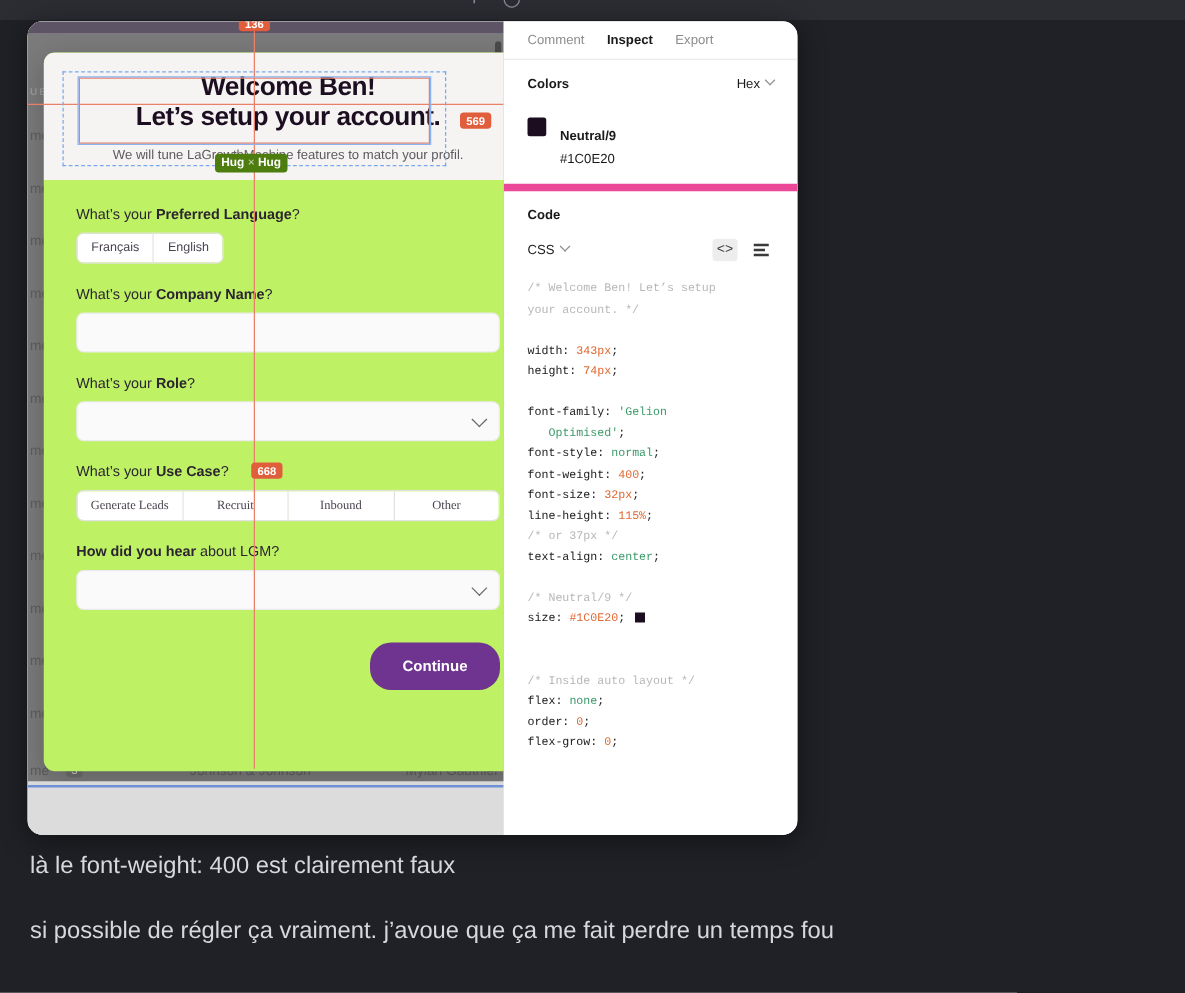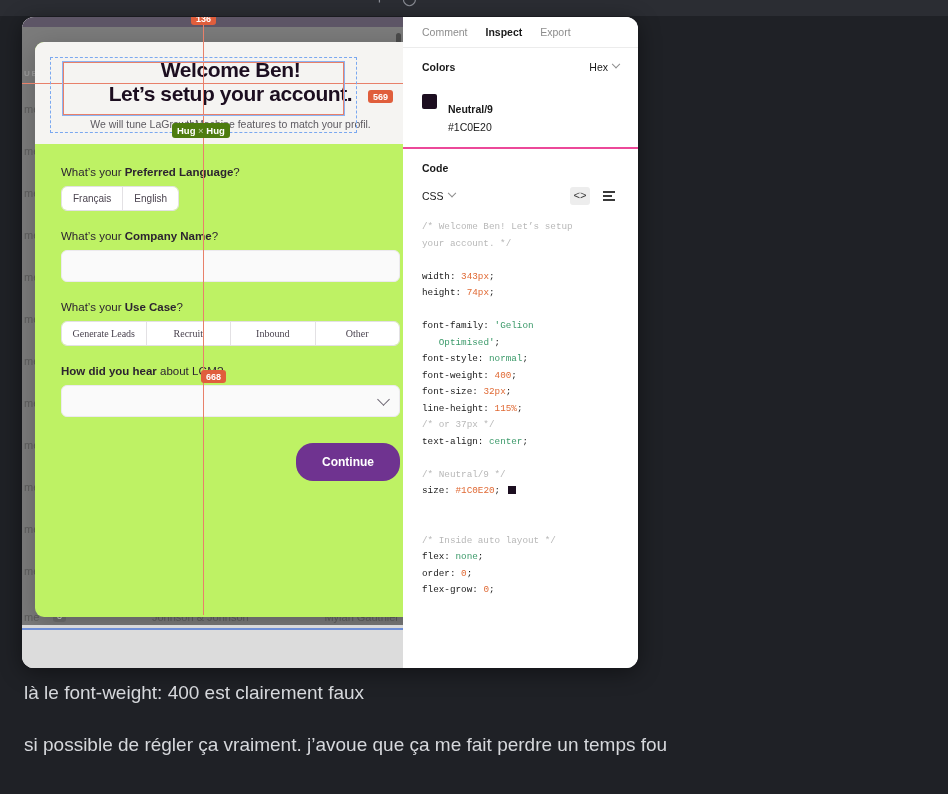--- a/index.html
+++ b/index.html
@@ -160,21 +160,21 @@
     position: absolute; left: 381px; top: 0; width: 235px; height: 790px;
     background: #ffffff; overflow: hidden;
   }
   .inspect-tabs {
     height: 31px; border-bottom: 1px solid #ececec;
     display: flex; align-items: center; gap: 18px; padding: 0 19px;
   }
   .inspect-tab { font-size: 10.5px; color: #8d8d8d; cursor: pointer; }
   .inspect-tab.active { color: #1a1a1a; font-weight: bold; }
 
-  .sec { padding: 13px 19px 14px; border-bottom: 2px solid #ec4899; }
+  .sec { padding: 13px 19px 14px; border-bottom: 6px solid #ec4899; }
   .sec-head { display: flex; align-items: center; justify-content: space-between; }
   .sec-title { font-size: 10.5px; font-weight: bold; color: #1a1a1a; }
   .sec-ctl { font-size: 10.5px; color: #1a1a1a; display: flex; align-items: center; gap: 5px; }
   .chev-sm {
     width: 6px; height: 6px; border-right: 1.3px solid #8d8d8d;
     border-bottom: 1.3px solid #8d8d8d; transform: rotate(45deg) translate(-2px,-2px);
   }
   .color-row { display: flex; align-items: center; gap: 11px; margin-top: 14px; }
   .swatch { width: 15px; height: 15px; background: #1c0e20; border-radius: 2px; }
   .color-name { font-size: 10.5px; font-weight: bold; color: #1a1a1a; margin-top: 16px; }
@@ -311,20 +311,26 @@
           <div class="modal-sub">We will tune LaGrowthMachine features to match your profil.</div>
         </div>
 
         <div class="modal-body">
           <div id="modal-fields">
               <div class="field"><div class="field-label"><span>What’s your </span><b>Preferred Language</b><span>?</span></div><div class="seg">
                   <div class="seg-item">Français</div>
                   <div class="seg-item">English</div>
                 </div></div>
               <div class="field"><div class="field-label"><span>What’s your </span><b>Company Name</b><span>?</span></div><input class="text-input" type="text" placeholder="" style=""></div>
+              <div class="field">
+                <div class="field-label"><span>What’s your </span><b>Role</b><span>?</span></div>
+                <div class="select-input">
+                  <span class="select-chev"></span>
+                </div>
+              </div>
               <div class="field">
                 <div class="field-label"><span>What’s your </span><b>Use Case</b><span>?</span></div>
                 <div class="seg full">
                   <div class="seg-item">Generate Leads</div>
                   <div class="seg-item">Recruit</div>
                   <div class="seg-item">Inbound</div>
                   <div class="seg-item">Other</div>
                 </div>
               </div>
               <div class="field">

